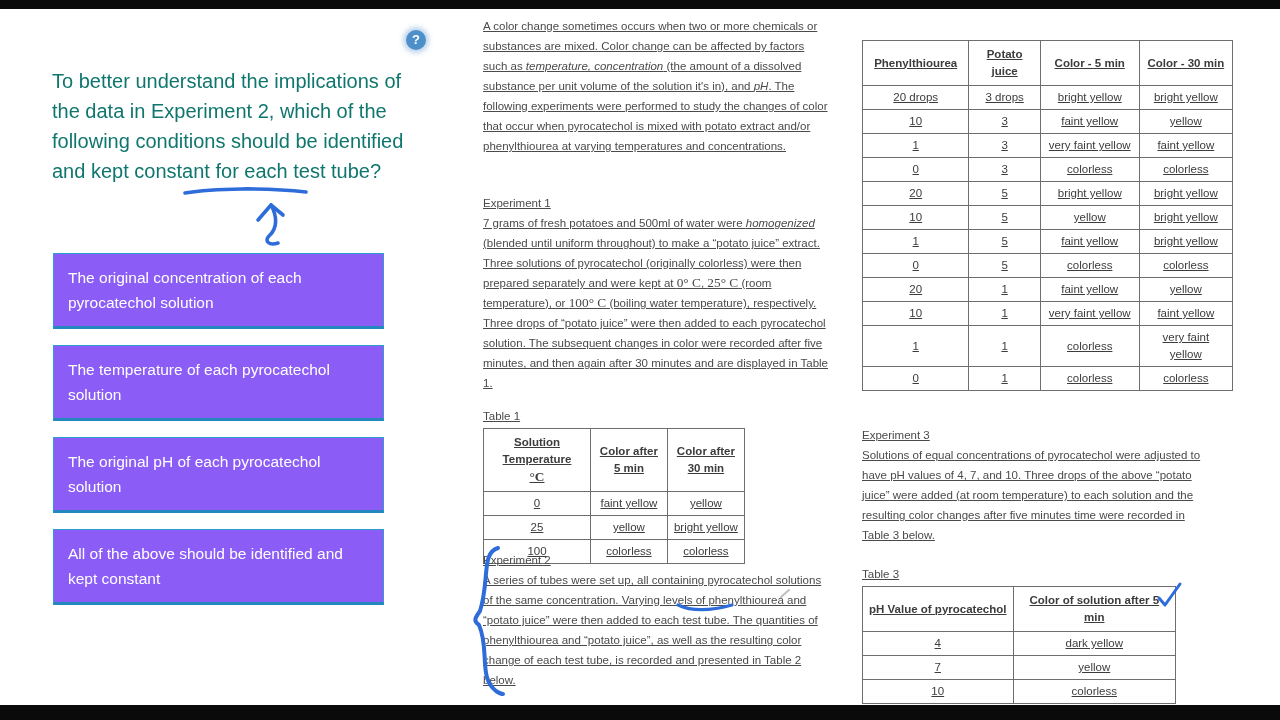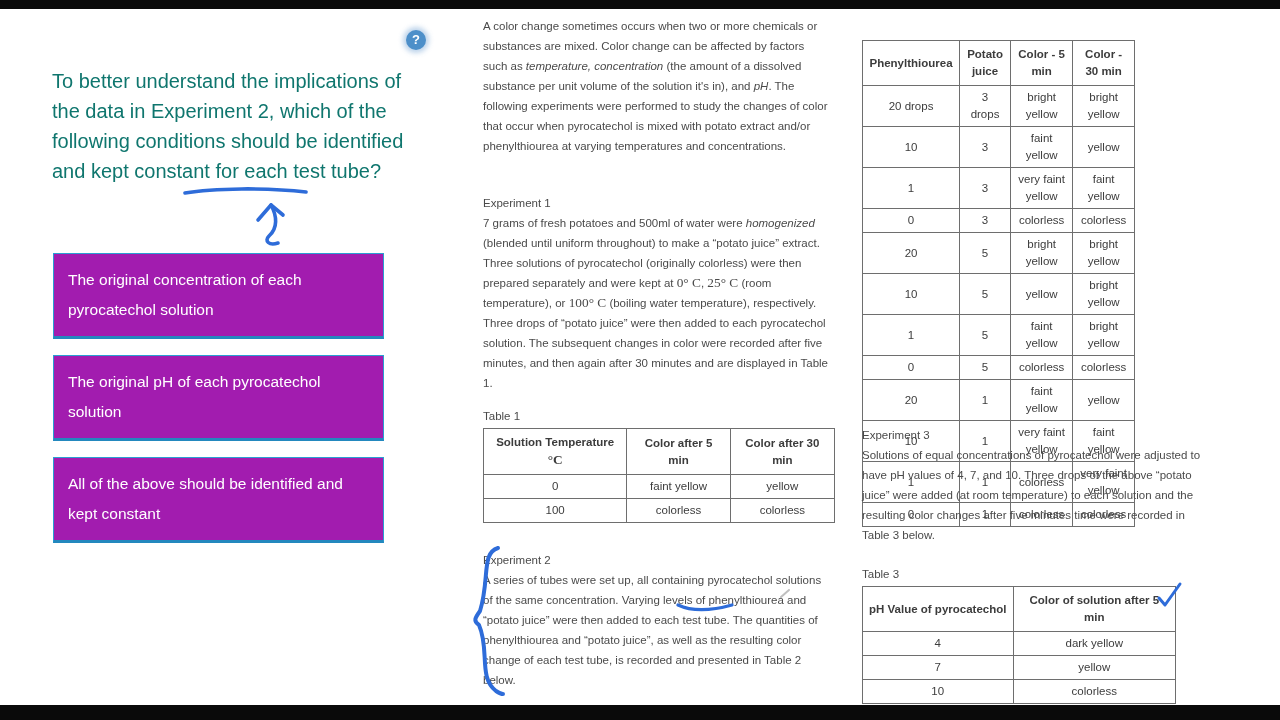--- a/index.html
+++ b/index.html
@@ -12,29 +12,29 @@
   
   .help{position:absolute;left:406px;top:30px;width:20px;height:20px;border-radius:50%;
         background:#4d8fc9;color:#fff;font-size:13px;font-weight:bold;text-align:center;
         line-height:20px;box-shadow:0 0 5px 3px rgba(110,160,210,.45);cursor:pointer;}
 
   
   .question{position:absolute;left:52px;top:66px;width:374px;font-size:20px;line-height:30px;
             color:#0f766e;}
   .choices{position:absolute;left:53px;top:253px;width:331px;display:flex;flex-direction:column;gap:16px;}
   .choice{display:block;box-sizing:border-box;width:100%;min-height:74px;text-align:left;
-          background:#a21caf;color:#fff;font-family:"Liberation Sans",sans-serif;
-          font-size:15.5px;line-height:30px;padding:11px 14px;
+          background:#8b5cf6;color:#fff;font-family:"Liberation Sans",sans-serif;
+          font-size:15.5px;line-height:25px;padding:11px 14px;
           border:1px solid #2b9ed2;border-bottom:3px solid #2388be;cursor:pointer;}
 
   
   .col{position:absolute;top:0;font-size:11.5px;line-height:20px;color:#4a4a4a;}
   .mid{left:483px;width:348px;}
   .right{left:862px;width:346px;}
-  .col>*{position:absolute;left:0;margin:0;width:100%;}
+  .col>*{position:absolute;left:0;margin:0;width:100%;text-decoration:underline;}
   .para{margin:0;}
   .it{font-style:italic;}
   .mth{font-family:"Liberation Serif","DejaVu Serif",serif;font-size:1.16em;text-align:center;}
 
   .intro{top:16px;}
   .exp1-h{top:193px;}
   .exp1-b{top:213px;}
   .t1-label{top:406px;}
   .tbl.t1{top:428px;}
   .exp2-h{top:550px;}
@@ -44,23 +44,23 @@
   .tbl.t2{top:40px;}
   .exp3-h{top:425px;}
   .exp3-b{top:445px;}
   .t3-label{top:564px;}
   .tbl.t3{top:586px;}
 
   
   .tbl{border-collapse:collapse;color:#3c3c3c;font-size:11.5px;line-height:17px;background:#fff;}
   .tbl th,.tbl td{border:1px solid #6e6e6e;text-align:center;vertical-align:middle;padding:3px 6px;}
   .tbl th{font-weight:bold;padding:5px 6px;}
-  .t1{width:352px;}
+  .t1{width:262px;}
   .t1 th:nth-child(1){width:138px;} .t1 th:nth-child(2){width:96px;} .t1 th:nth-child(3){width:97px;}
-  .t2{width:273px;}
+  .t2{width:371px;}
   .t2 th:nth-child(1){width:96px;} .t2 th:nth-child(2){width:64px;}
   .t2 th:nth-child(3){width:96px;margin-left:24px;} .t2 th:nth-child(4){width:89px;}
   .t3{width:314px;}
   .t3 th:nth-child(1){width:148px;} .t3 th:nth-child(2){width:166px;}
 
   
   .pen{position:absolute;pointer-events:none;}
   .pen path{fill:none;stroke:#2e6cd9;stroke-linecap:round;stroke-linejoin:round;}
   .gray path{stroke:#bfbfbf;}
 </style>
@@ -72,20 +72,21 @@
   <div class="bar bar-bottom"></div>
 
   <div class="help">
     <span>?</span>
   </div>
 
   <div class="question">To better understand the implications of the data in Experiment 2, which of the following conditions should be identified and kept constant for each test tube?</div>
 
   <div class="choices">
     <button class="choice">The original concentration of each pyrocatechol solution</button>
+    <button class="choice">The temperature of each pyrocatechol solution</button>
     <button class="choice">The original pH of each pyrocatechol solution</button>
     <button class="choice">All of the above should be identified and kept constant</button>
   </div>
 
   <div class="col mid">
     <p class="para intro"><span>A color change sometimes occurs when two or more chemicals or substances are mixed. Color change can be affected by factors such as </span><span class="it">temperature, concentration</span><span> (the amount of a dissolved substance per unit volume of the solution it's in), and </span><span class="it">pH</span><span>. The following experiments were performed to study the changes of color that occur when pyrocatechol is mixed with potato extract and/or phenylthiourea at varying temperatures and concentrations.</span></p>
     <div class="exp1-h">Experiment 1</div>
     <p class="para exp1-b"><span>7 grams of fresh potatoes and 500ml of water were </span><span class="it">homogenized</span><span> (blended until uniform throughout) to make a “potato juice” extract. Three solutions of pyrocatechol (originally colorless) were then prepared separately and were kept at </span><span class="mth">0° C</span><span>, </span><span class="mth">25° C</span><span> (room temperature), or </span><span class="mth">100° C</span><span> (boiling water temperature), respectively. Three drops of “potato juice” were then added to each pyrocatechol solution. The subsequent changes in color were recorded after five minutes, and then again after 30 minutes and are displayed in Table 1.</span></p>
     <div class="t1-label">Table 1</div>
     <table class="tbl t1">
@@ -99,20 +100,25 @@
           <th>Color after 30 min</th>
         </tr>
       </thead>
       <tbody>
           <tr>
             <td>0</td>
             <td>faint yellow</td>
             <td>yellow</td>
           </tr>
           <tr>
+            <td>25</td>
+            <td>yellow</td>
+            <td>bright yellow</td>
+          </tr>
+          <tr>
             <td>100</td>
             <td>colorless</td>
             <td>colorless</td>
           </tr>
         </tbody>
     </table>
     <div class="exp2-h">Experiment 2</div>
     <p class="para exp2-b">A series of tubes were set up, all containing pyrocatechol solutions of the same concentration. Varying levels of phenylthiourea and “potato juice” were then added to each test tube. The quantities of phenylthiourea and “potato juice”, as well as the resulting color change of each test tube, is recorded and presented in Table 2 below.</p>
   </div>
 

